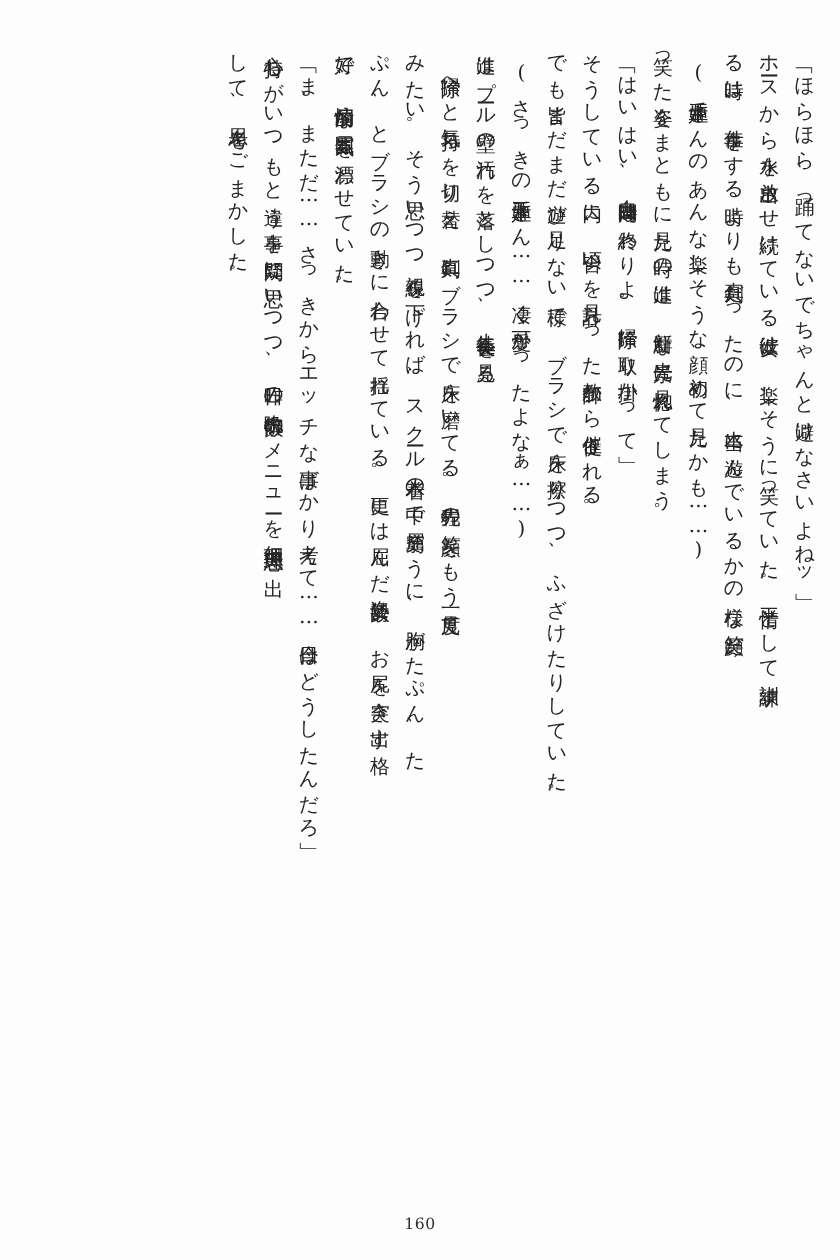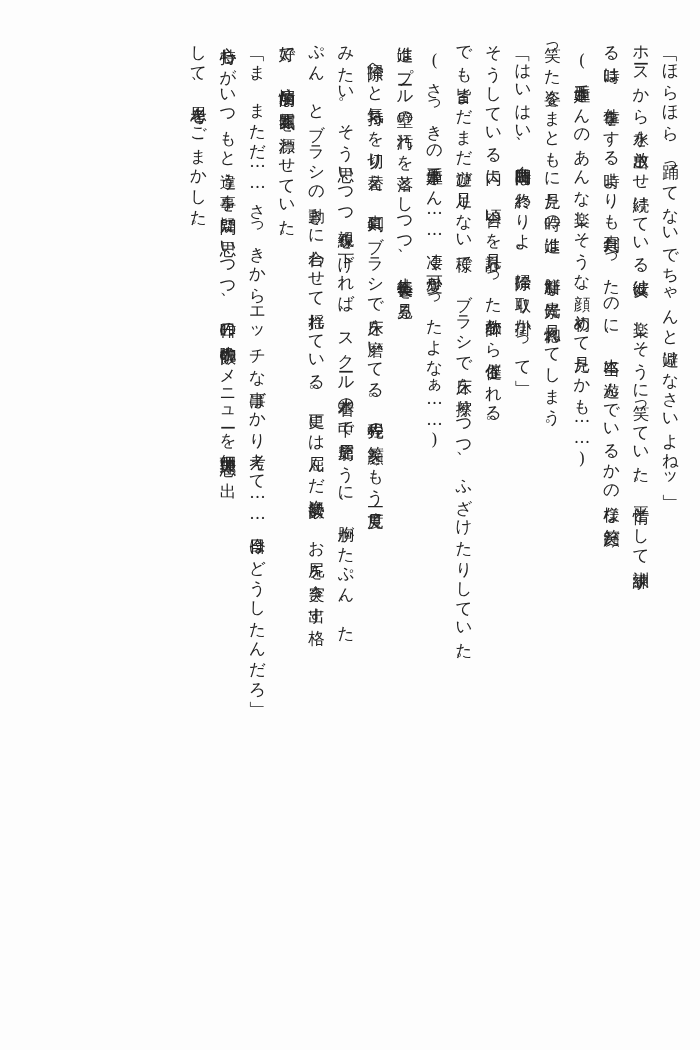--- a/index.html
+++ b/index.html
@@ -89,14 +89,15 @@
       <div class="vline">進はプール壁の汚れを落としつつ、生徒会長を見る。</div>
       <div class="vline indent">掃除へと気持ちを切り替え、真剣にブラシで床を磨いてる。先程の笑顔をもう一度見て</div>
       <div class="vline">みたい。そう思いつつ視線を下げれば、スクール水着の中で窮屈そうに、胸がたぷん、た</div>
       <div class="vline">ぷん、とブラシの動きに合わせて揺れている。更には屈んだ姿勢故に、お尻を突き出す格</div>
       <div class="vline">好で、扇情的な雰囲気を漂わせていた。</div>
       <div class="vline indent">「ま、まただ……さっきからエッチな事ばかり考えて……今日はどうしたんだろ」</div>
       <div class="vline">心持ちがいつもと違う事を疑問に思いつつ、昨日の晩御飯のメニューを無理矢理思い出</div>
       <div class="vline">して、思考をごまかした。</div>
     </div>
 
+  <div id="page-number">160</div>
 
 </div>
 
 </body></html>

